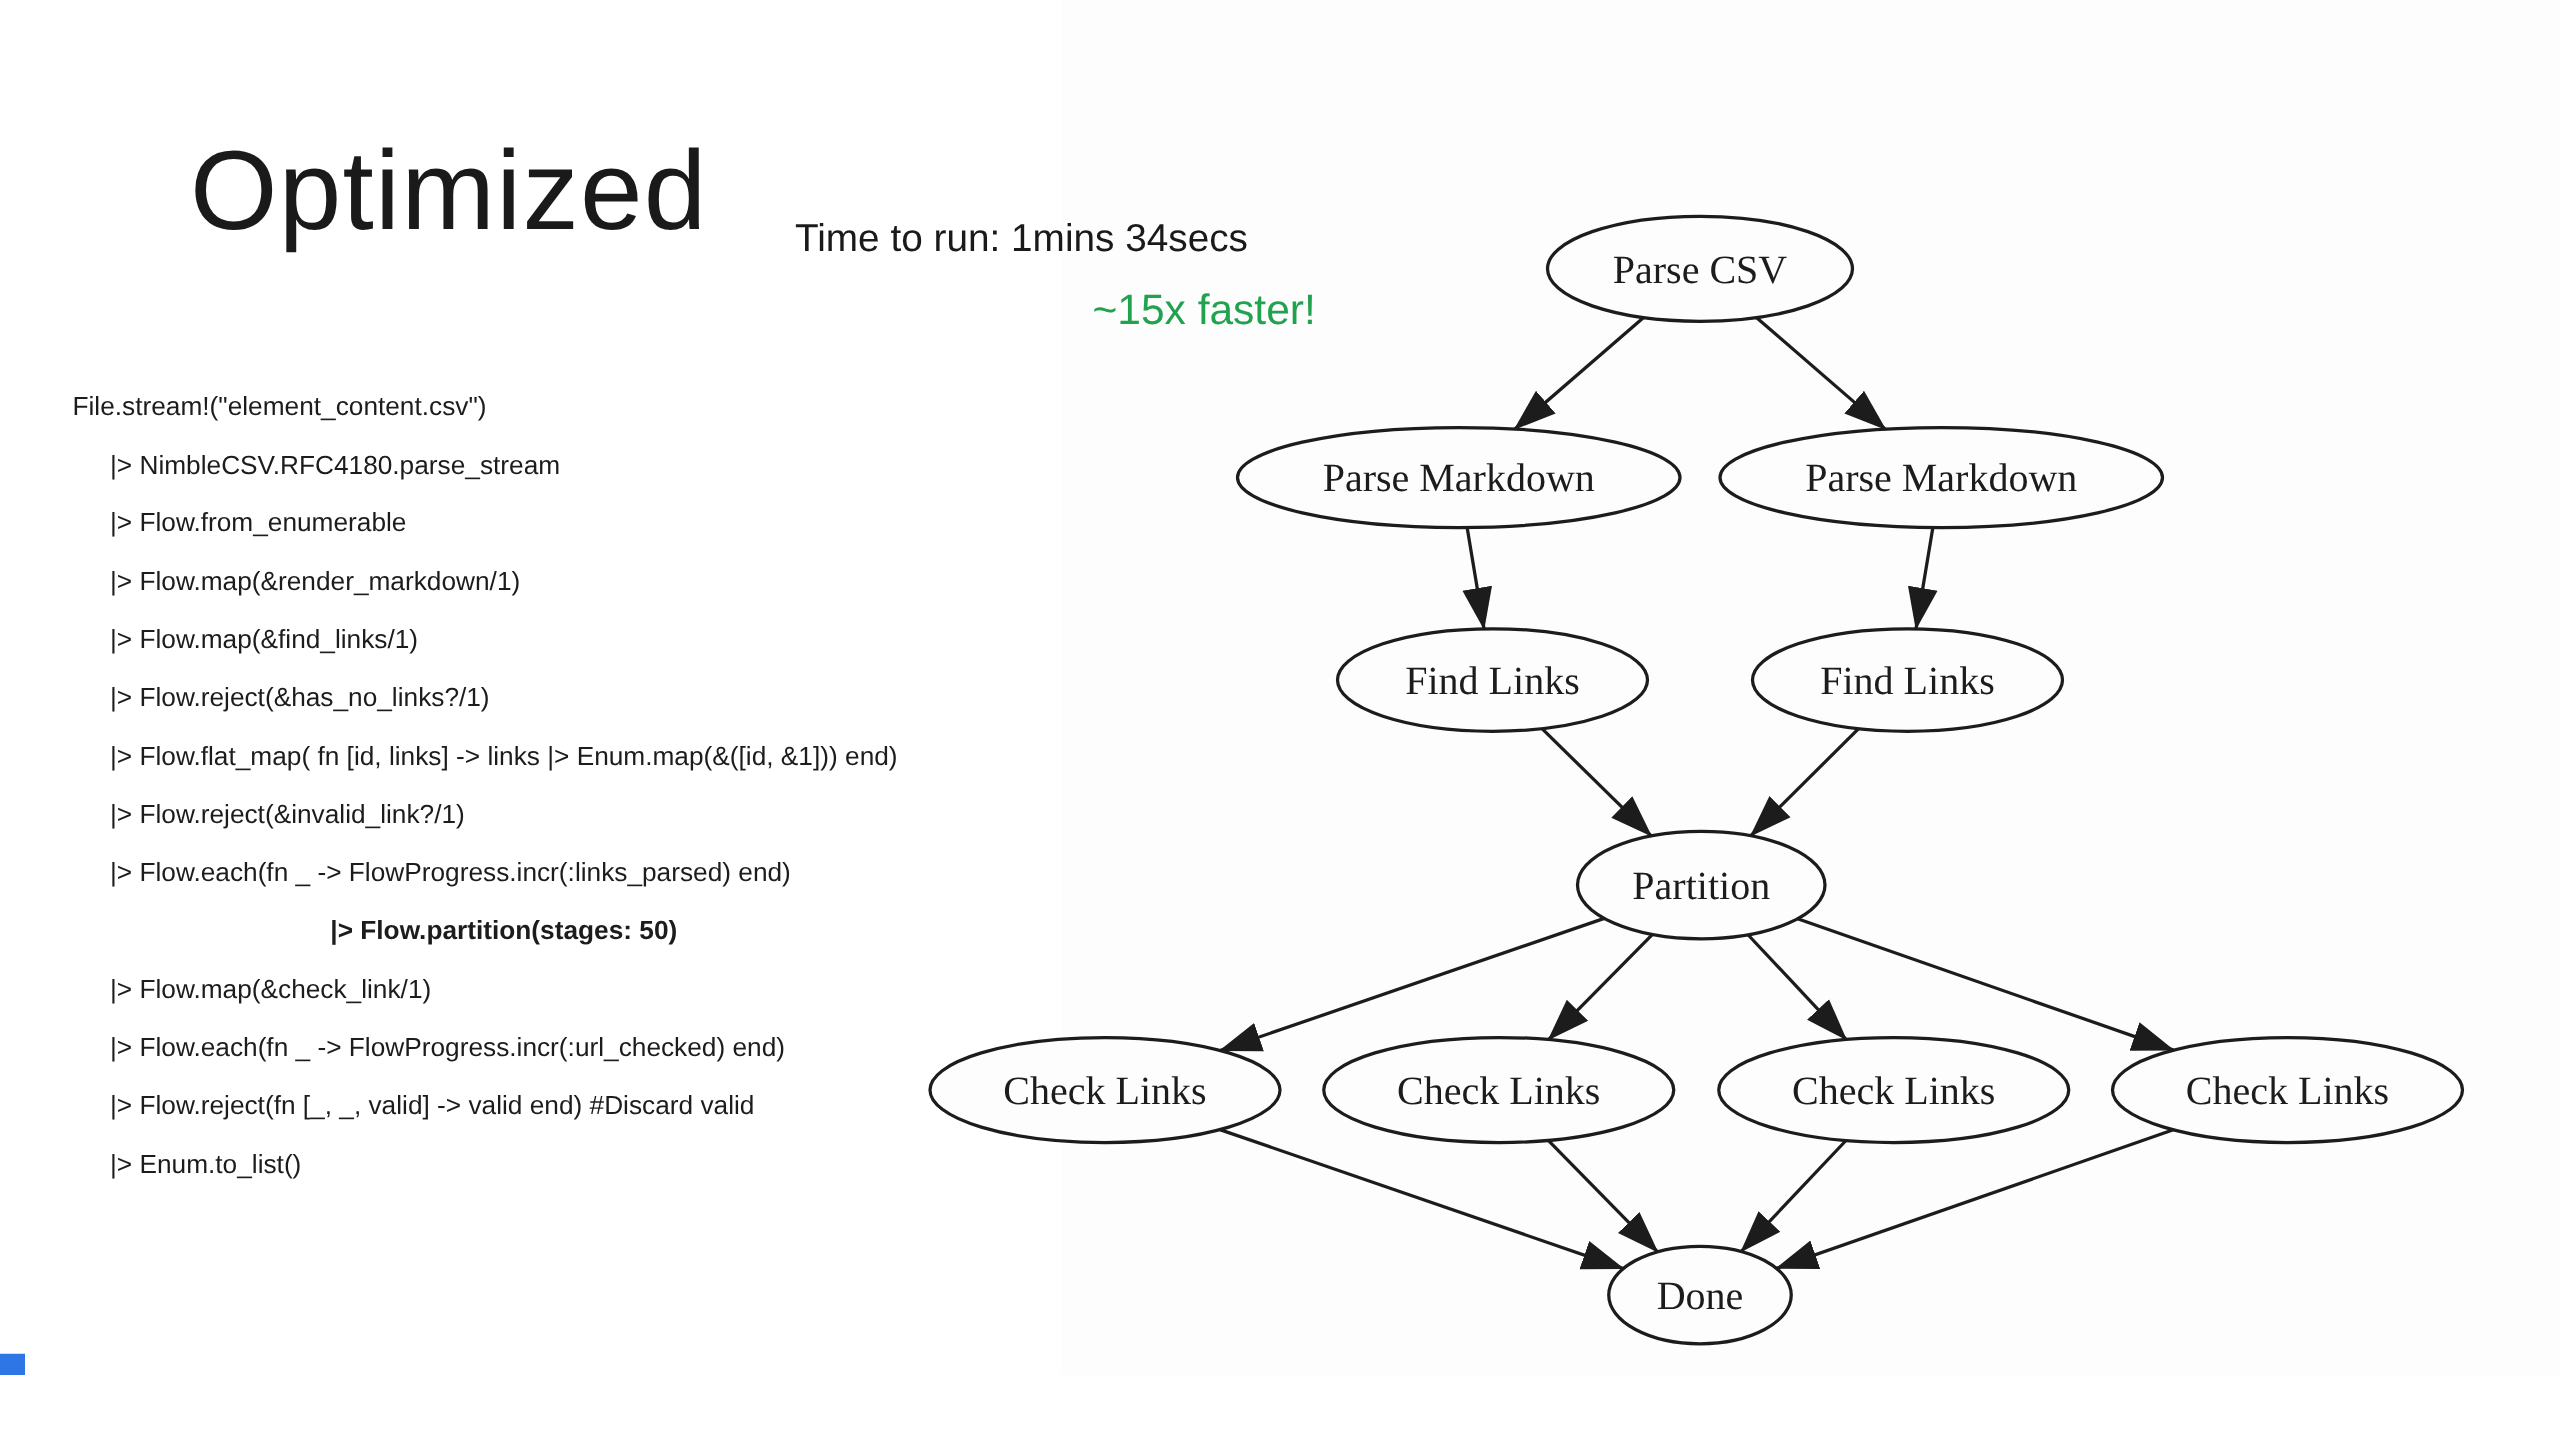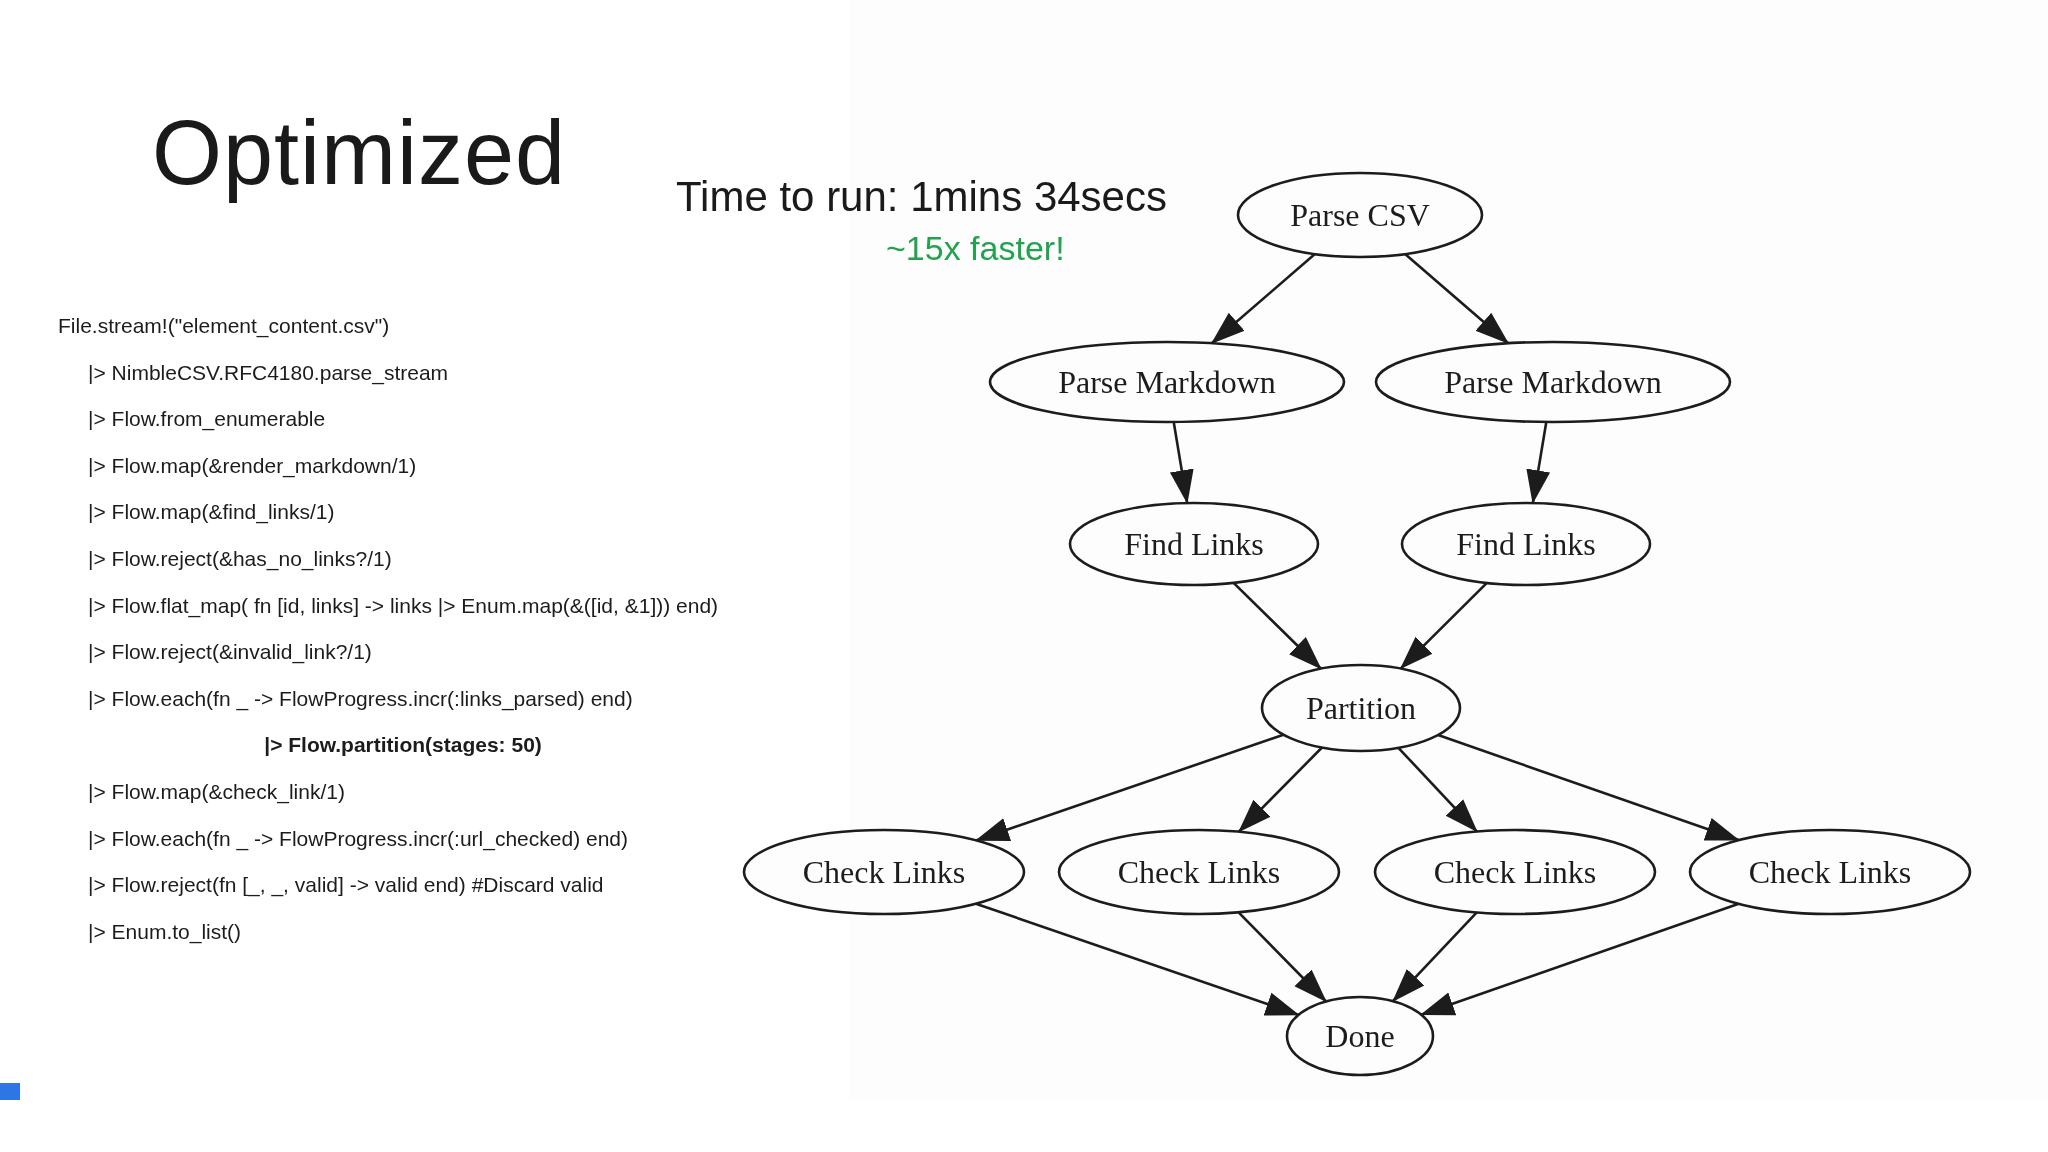--- a/index.html
+++ b/index.html
@@ -30,32 +30,30 @@
     font-size: 90px;
     font-weight: 400;
     color: #1a1a1a;
     letter-spacing: 1px;
     line-height: 1;
   }
   .time-label {
     position: absolute;
     left: 636px;
     top: 174px;
-    font-size: 42px;
+    font-size: 31px;
     color: #1a1a1a;
     line-height: 1.1;
-    margin-left: 40px;
   }
   .speedup-label {
     position: absolute;
     left: 874px;
     top: 230px;
     font-size: 34px;
     line-height: 1.1;
-    margin-left: 12px;
   }
   .code-block {
     position: absolute;
     left: 58px;
     top: 303px;
     font-size: 21px;
     color: #1c1c1c;
     white-space: pre;
   }
   .code-line {

